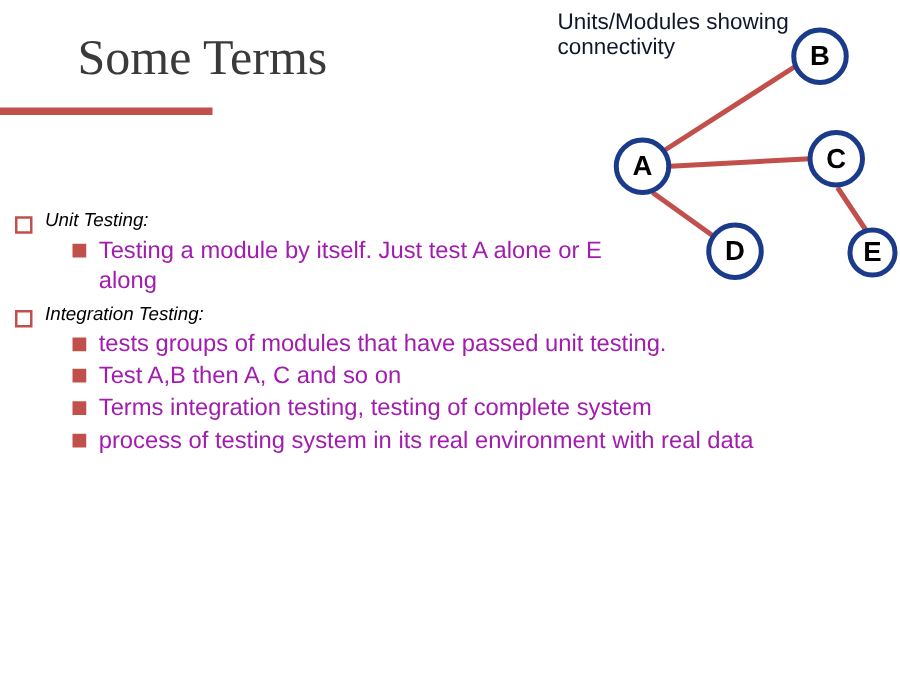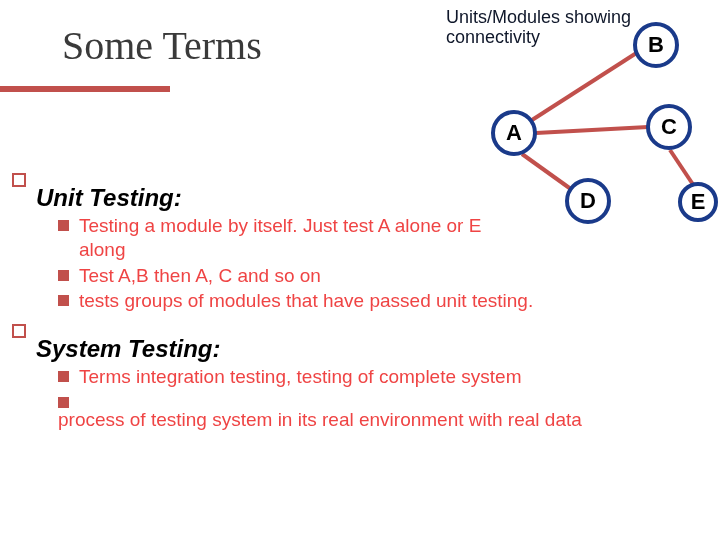--- a/index.html
+++ b/index.html
@@ -11,24 +11,24 @@
   .node { position: absolute; width: 46px; height: 46px; border: 4px solid #1a3a8a; border-radius: 50%; background: #fff; display: flex; align-items: center; justify-content: center; font-size: 22px; font-weight: 700; color: #000; }
   .node.a { left: 491px; top: 110px; }
   .node.b { left: 633px; top: 22px; }
   .node.c { left: 646px; top: 104px; }
   .node.d { left: 565px; top: 178px; }
   .node.e { left: 678px; top: 182px; width: 40px; height: 40px; }
   .edges { position: absolute; left: 0; top: 0; width: 720px; height: 260px; }
   .content { position: absolute; left: 12px; top: 162px; width: 696px; }
   .lvl1 { margin: 6px 0 2px 0; display: flex; align-items: flex-start; }
   .lvl1 .bullet { width: 14px; height: 14px; border: 2px solid #c1504c; margin: 5px 10px 0 0; flex: 0 0 auto; }
-  .lvl1 .text { font-size: 24px; font-style: italic; font-weight: 700; color: #000; font-family: "Century Gothic", Arial, sans-serif; margin-top: 16px; }
+  .lvl1 .text { font-size: 15px; font-style: italic; font-weight: 400; color: #000; font-family: "Century Gothic", Arial, sans-serif; }
   .lvl2 { margin: 2px 0 2px 46px; display: flex; align-items: flex-start; }
   .lvl2 .bullet { width: 11px; height: 11px; background: #c1504c; margin: 6px 10px 0 0; flex: 0 0 auto; }
-  .lvl2 .text { font-size: 19px; color: #ef4444; font-family: "Century Gothic", Arial, sans-serif; line-height: 1.25; }
+  .lvl2 .text { font-size: 19px; color: #a21caf; font-family: "Century Gothic", Arial, sans-serif; line-height: 1.25; }
 </style>
 </head>
 <body>
 
 <div class="slide">
 
   <div class="title">Some Terms</div>
   <div class="title-underline"></div>
 
   <div class="diagram-caption">Units/Modules showing connectivity</div>
@@ -52,38 +52,38 @@
 
     <div class="lvl1">
       <span class="bullet"></span>
       <span class="text">Unit Testing:</span>
     </div>
     <div class="lvl2" style="max-width:430px;">
       <span class="bullet"></span>
       <span class="text">Testing a module by itself. Just test A alone or E along</span>
     </div>
 
-    <div class="lvl2">
+    <div class="lvl1">
       <span class="bullet"></span>
-      <span class="text">Test A,B   then A, C and so on</span>
+      <span class="text">Integration Testing:</span>
     </div>
     <div class="lvl2">
       <span class="bullet"></span>
       <span class="text">tests groups of modules that have passed unit testing.</span>
     </div>
+    <div class="lvl2">
+      <span class="bullet"></span>
+      <span class="text">Test A,B   then A, C and so on</span>
+    </div>
 
-    <div class="lvl1">
-      <span class="bullet"></span>
-      <span class="text">System Testing:</span>
-    </div>
     <div class="lvl2">
       <span class="bullet"></span>
       <span class="text">Terms integration testing, testing of complete system</span>
     </div>
 
-    <div class="lvl2" style="max-width:610px;flex-direction:column;">
+    <div class="lvl2" style="max-width:610px;">
       <span class="bullet"></span>
       <span class="text">process of testing system in its real environment with real data</span>
     </div>
 
   </div>
 
 </div>
 
 </body></html>

